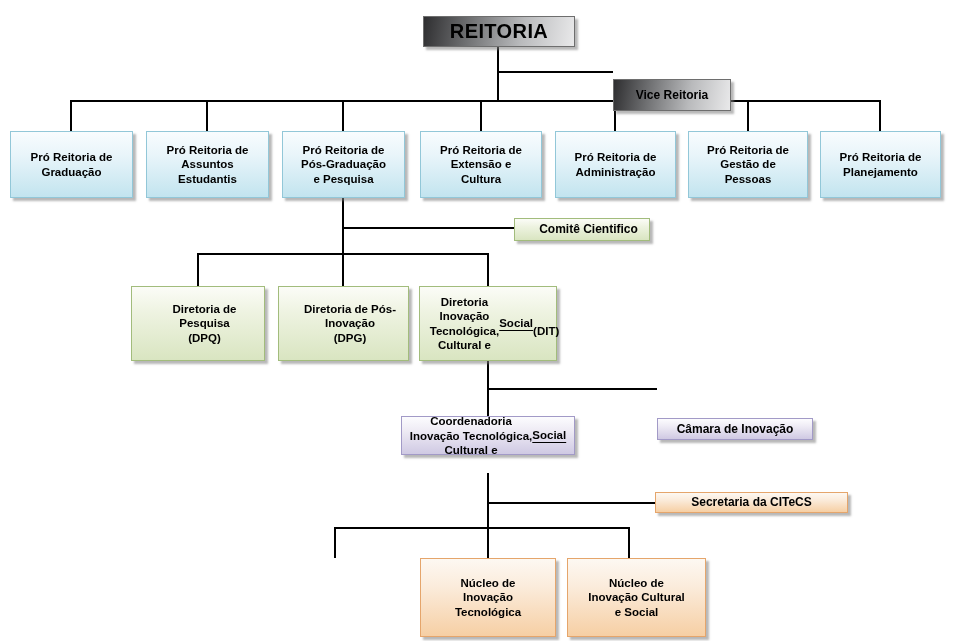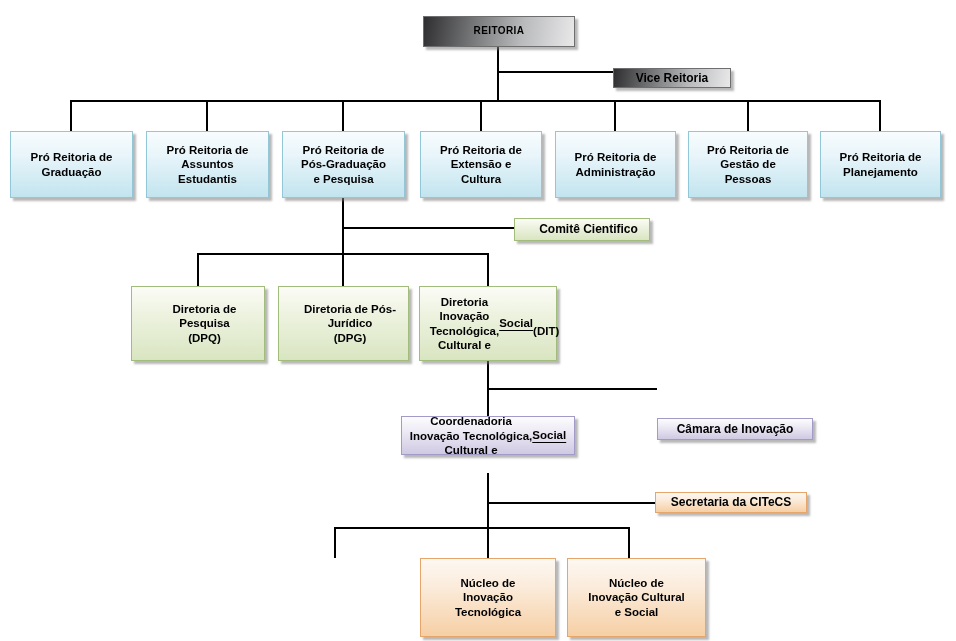--- a/index.html
+++ b/index.html
@@ -40,21 +40,21 @@
     padding-left:16px;
   }
   .purple{
     background:linear-gradient(180deg,#fcfcfe 0%,#efecf5 35%,#cfc9e3 100%);
     border-color:#a29ac7;
   }
   .orange{
     background:linear-gradient(180deg,#fdf8f2 0%,#fbecdc 35%,#f6cfa4 100%);
     border-color:#e5a56b;
   }
-  .title{font-size:10px;letter-spacing:0.4px;}
+  .title{font-size:20px;letter-spacing:0.4px;}
   .side-label{font-size:12px;}
   .hl,.vl{position:absolute;background:#000000;}
   .hl{height:2px;}
   .vl{width:2px;}
   .squiggle{
     text-decoration-line:underline;
     text-decoration-style:wavy;
     text-decoration-color:#1e7d1e;
     text-decoration-thickness:1px;
     text-underline-offset:3px;
@@ -87,21 +87,21 @@
   <div class="hl" style="left:487px;top:388px;width:170px;"></div>
   <div class="vl" style="left:487px;top:473px;height:56px;"></div>
   <div class="hl" style="left:487px;top:502px;width:168px;"></div>
   <div class="hl" style="left:334px;top:527px;width:295px;"></div>
   <div class="vl" style="left:334px;top:527px;height:31px;"></div>
   <div class="vl" style="left:487px;top:527px;height:31px;"></div>
   <div class="vl" style="left:628px;top:527px;height:31px;"></div>
 
   <div class="node gray title" style="left:423px;top:16px;width:152px;height:31px;">REITORIA</div>
 
-  <div class="node gray side-label" style="left:613px;top:68px;width:118px;height:20px;">Vice Reitoria</div>
+  <div class="node gray side-label" style="left:613px;top:79px;width:118px;height:32px;">Vice Reitoria</div>
 
   <div class="node blue" style="left:10px;top:131px;width:123px;height:67px;">Pró Reitoria de
 Graduação</div>
   <div class="node blue" style="left:146px;top:131px;width:123px;height:67px;">Pró Reitoria de
 Assuntos
 Estudantis</div>
   <div class="node blue" style="left:282px;top:131px;width:123px;height:67px;">Pró Reitoria de
 Pós-Graduação
 e Pesquisa</div>
   <div class="node blue" style="left:420px;top:131px;width:122px;height:67px;">Pró Reitoria de
@@ -114,34 +114,34 @@
 Pessoas</div>
   <div class="node blue" style="left:820px;top:131px;width:121px;height:67px;">Pró Reitoria de
 Planejamento</div>
 
   <div class="node green side-label" style="left:514px;top:218px;width:136px;height:23px;">Comitê Cientifico</div>
 
   <div class="node green" style="left:131px;top:286px;width:134px;height:75px;">Diretoria de
 Pesquisa
 (DPQ)</div>
   <div class="node green" style="left:278px;top:286px;width:131px;height:75px;">Diretoria de Pós-
-Jurídico
+Inovação
 (DPG)</div>
   <div class="node green squiggle-social" style="left:419px;top:286px;width:138px;height:75px;">Diretoria Inovação
 Tecnológica,
 Cultural e <span class="squiggle">Social</span>
 (DIT)</div>
 
   <div class="node purple side-label" style="left:657px;top:378px;width:156px;height:22px;margin-top:40px;">Câmara de Inovação</div>
 
   <div class="node purple squiggle-social" style="left:401px;top:416px;width:174px;height:39px;">Coordenadoria
 Inovação Tecnológica,
 Cultural e <span class="squiggle">Social</span></div>
 
-  <div class="node orange side-label" style="left:655px;top:492px;width:152px;height:21px;">Secretaria da CITeCS</div>
+  <div class="node orange side-label" style="left:655px;top:492px;width:193px;height:21px;">Secretaria da CITeCS</div>
 
   <div class="node orange" style="left:420px;top:558px;width:136px;height:79px;">Núcleo de
 Inovação
 Tecnológica</div>
   <div class="node orange" style="left:567px;top:558px;width:139px;height:79px;">Núcleo de
 Inovação Cultural
 e Social</div>
 
 </div>
 

